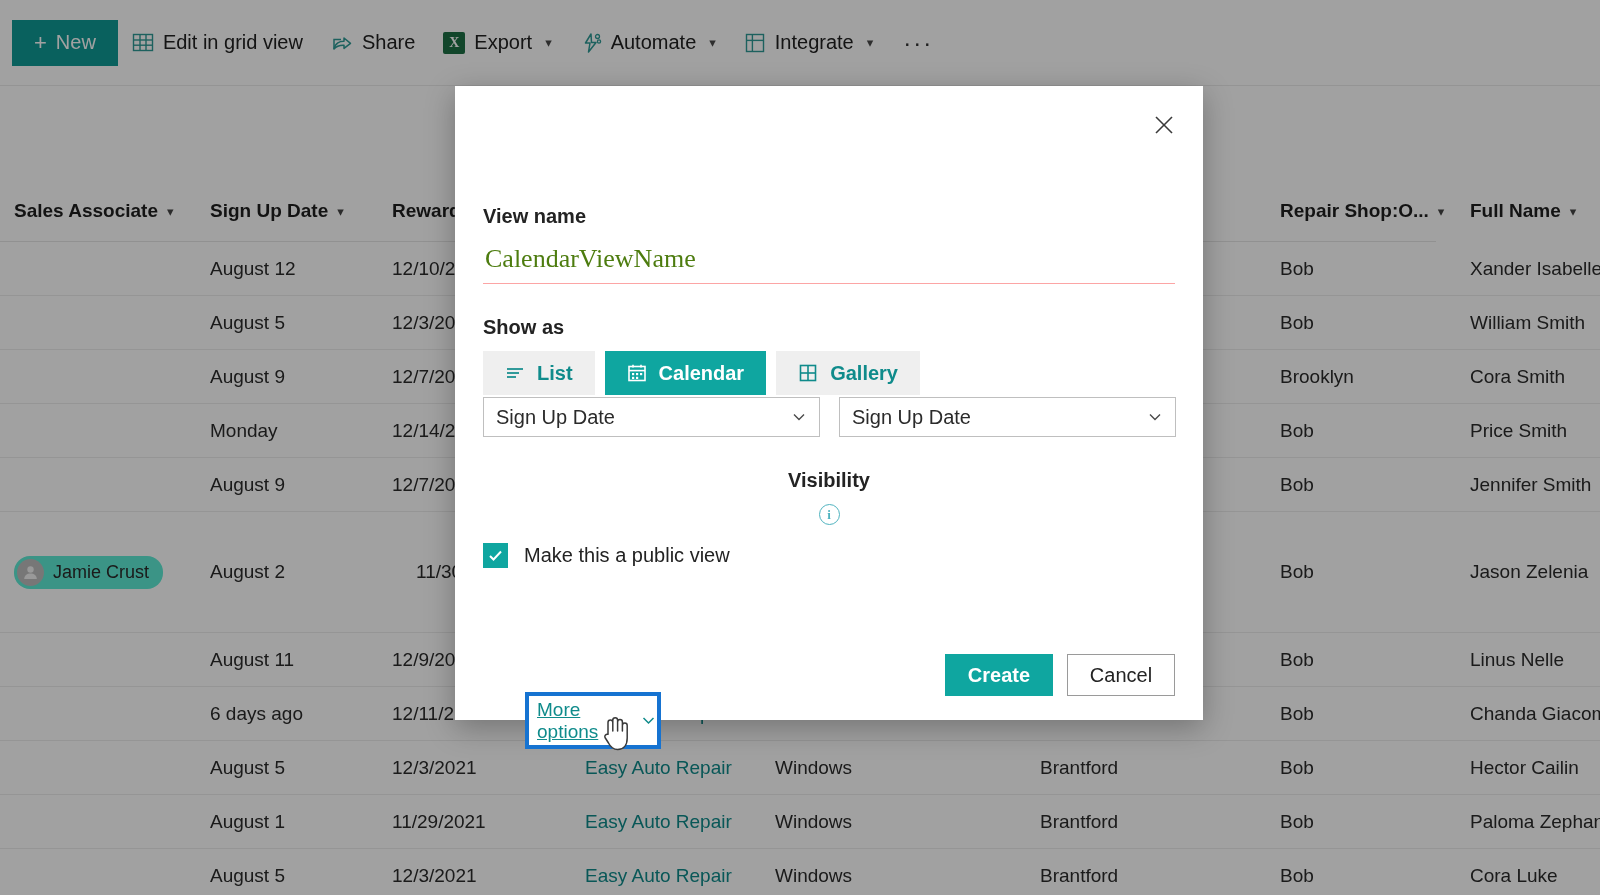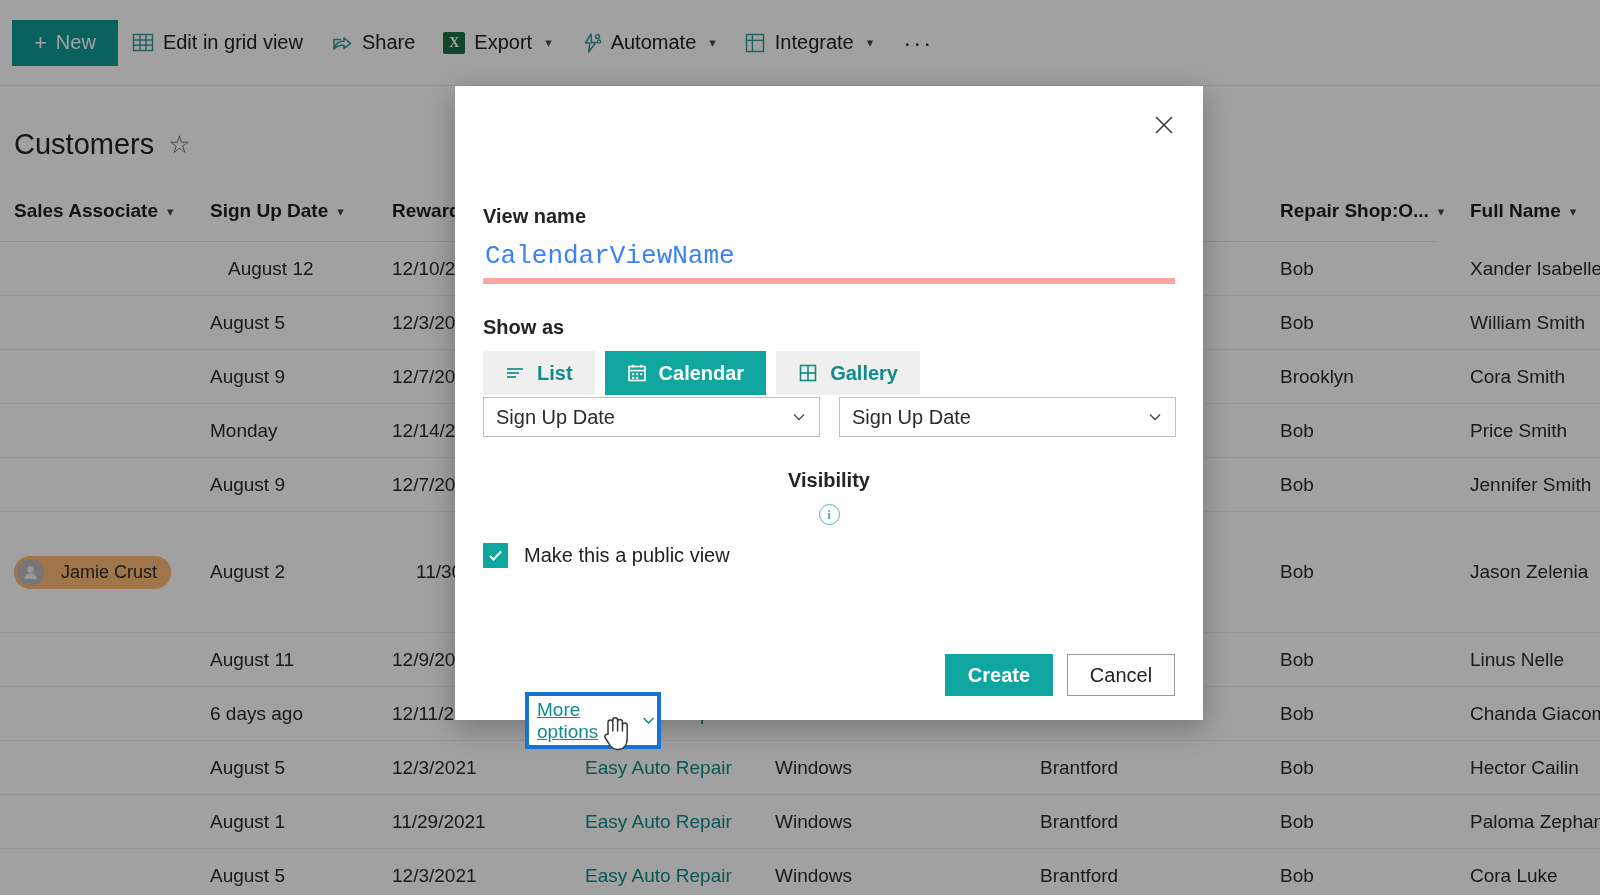--- a/index.html
+++ b/index.html
@@ -73,22 +73,22 @@
     border-bottom: 1px solid #ececec;
   }
   .grid-row.tall { height: 121px; }
   .cell {
     position: absolute; top: 0; height: 100%;
     display: flex; align-items: center;
     font-size: 19px; color: #2b2b2b; white-space: nowrap;
   }
   .cell.link { color: #0f8b8b; }
   .persona {
-    display: flex; align-items: center; gap: 17px;
-    background: #fdba74; border-radius: 16px; padding: 3px 14px 3px 3px;
+    display: flex; align-items: center; gap: 9px;
+    background: #5eead4; border-radius: 16px; padding: 3px 14px 3px 3px;
   }
   .persona-av {
     width: 27px; height: 27px; border-radius: 50%; background: #bdbdbd;
     display: flex; align-items: center; justify-content: center;
   }
   .persona-name { font-size: 18px; color: #2b2b2b; }
 
   
   .scrim {
     position: absolute; inset: 0;
@@ -112,23 +112,23 @@
     color: #3a3a3a;
   }
   .dlg-body { position: absolute; left: 28px; top: 74px; right: 28px; margin-top: 45px; }
 
   .field-label {
     font-size: 20px; color: #232323; font-weight: 600;
     margin-bottom: 12px; display: block;
   }
   .name-input {
     width: 692px; height: 44px;
-    border: none; border-bottom: 6px solid #fca5a5;
-    font-size: 26px; color: #3b82f6;
-    font-family: Liberation Mono, monospace;
+    border: none; border-bottom: 1px solid #fca5a5;
+    font-size: 26px; color: #4d7c0f;
+    font-family: Liberation Serif, serif;
     padding: 0 2px 6px 2px; outline: none; background: transparent;
   }
 
   .section { margin-top: 32px; }
 
   .showas-group { display: flex; gap: 10px; margin-top: 2px; }
   .showas-btn {
     display: flex; align-items: center; justify-content: center; gap: 12px;
     height: 44px; padding: 0 22px;
     background: #efefef; color: #0f8b8b;
@@ -267,24 +267,20 @@
               <line x1="2.5" y1="8.4" x2="19.5" y2="8.4" stroke="#2f9a96" stroke-width="1.4"></line>
             </svg>
         </span>
         <span>Integrate</span>
         <span class="caret">▾</span>
       </button>
 
       <button class="cmd-ellipsis">···</button>
     </div>
 
-    <div class="list-title-row">
-      <span class="list-title">Customers</span>
-      <span class="star-icon">☆</span>
-    </div>
 
     <div class="col-headers">
       <div class="col-head" style="left:14px">
         <span>Sales Associate</span>
         <span class="caret">▾</span>
       </div>
       <div class="col-head" style="left:210px">
         <span>Sign Up Date</span>
         <span class="caret">▾</span>
       </div>
@@ -296,21 +292,21 @@
         <span class="caret">▾</span>
       </div>
       <div class="col-head" style="left:1470px">
         <span>Full Name</span>
         <span class="caret">▾</span>
       </div>
     </div>
 
     <div class="grid-rows" id="grid-rows">
         <div class="grid-row">
-          <div class="cell " style="left: 228px;">August 12</div>
+          <div class="cell " style="left: 210px;">August 12</div>
           <div class="cell " style="left: 392px;">12/10/2</div>
           <div class="cell link" style="left: 585px;">Easy Auto Repair</div>
           <div class="cell " style="left: 775px;">Windows</div>
           <div class="cell " style="left: 1040px;">Brantford</div>
           <div class="cell " style="left: 1280px;">Bob</div>
           <div class="cell " style="left: 1470px;">Xander Isabelle</div>
         </div>
         <div class="grid-row">
           <div class="cell " style="left: 210px;">August 5</div>
           <div class="cell " style="left: 392px; text-align: right;">12/3/20</div>

